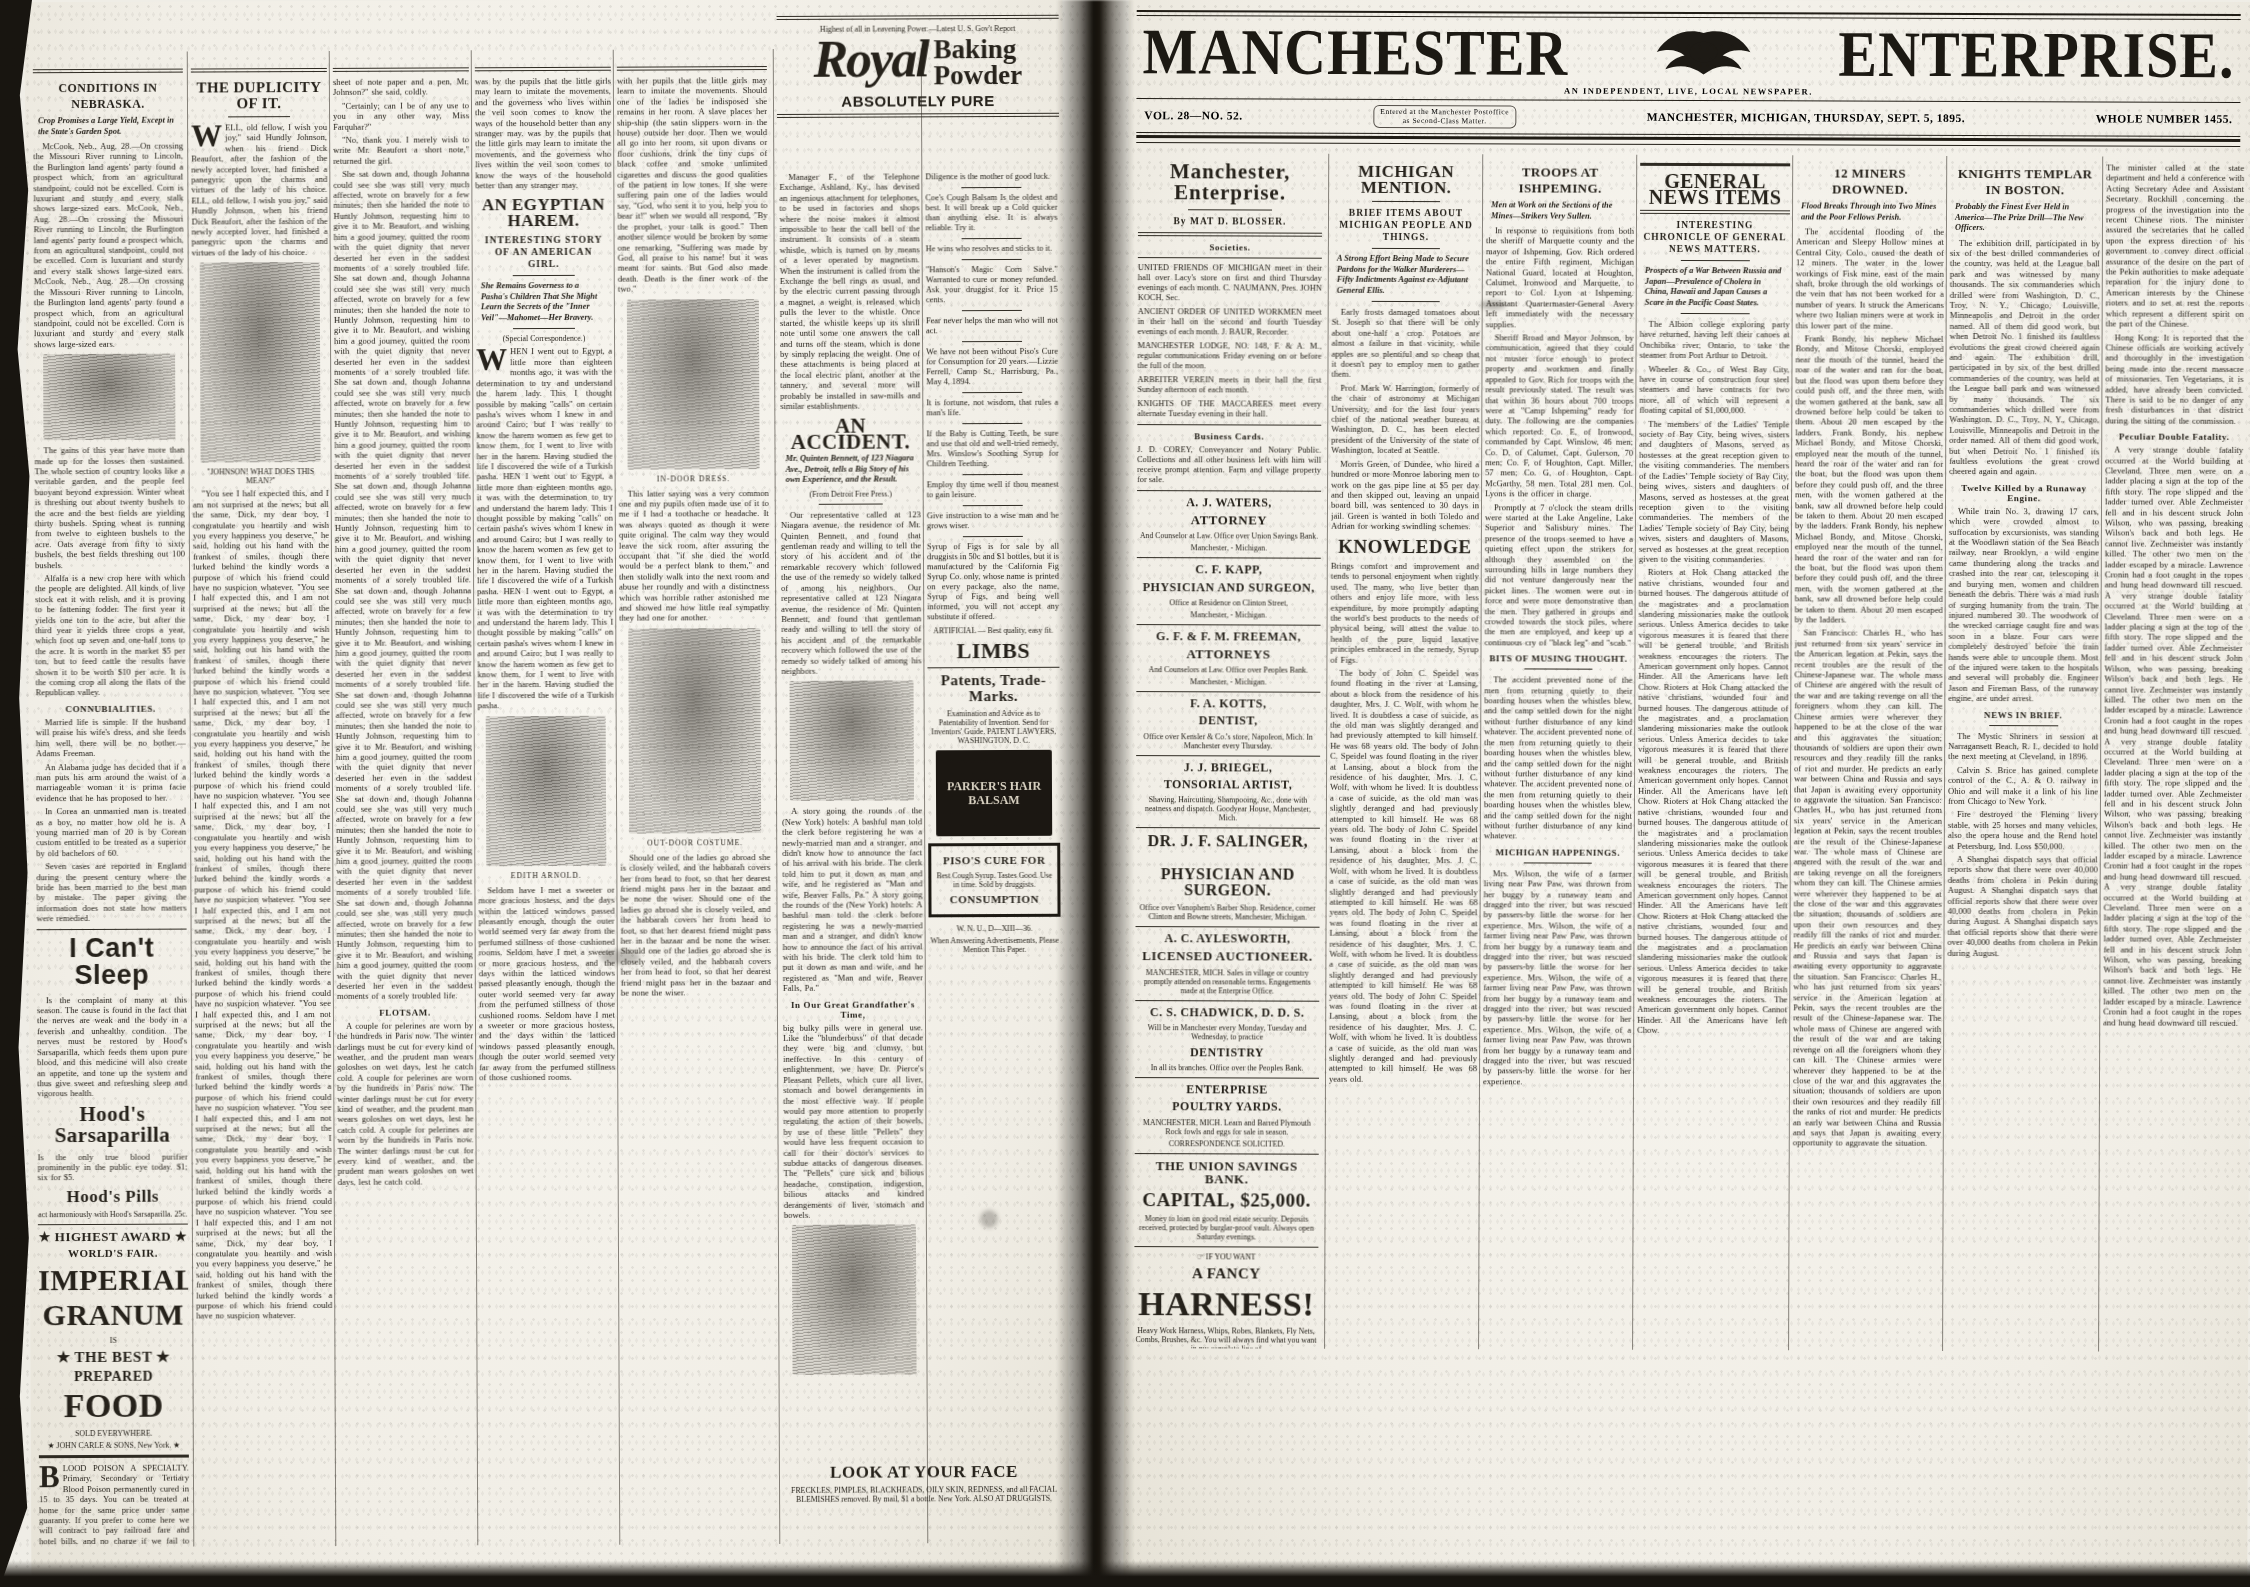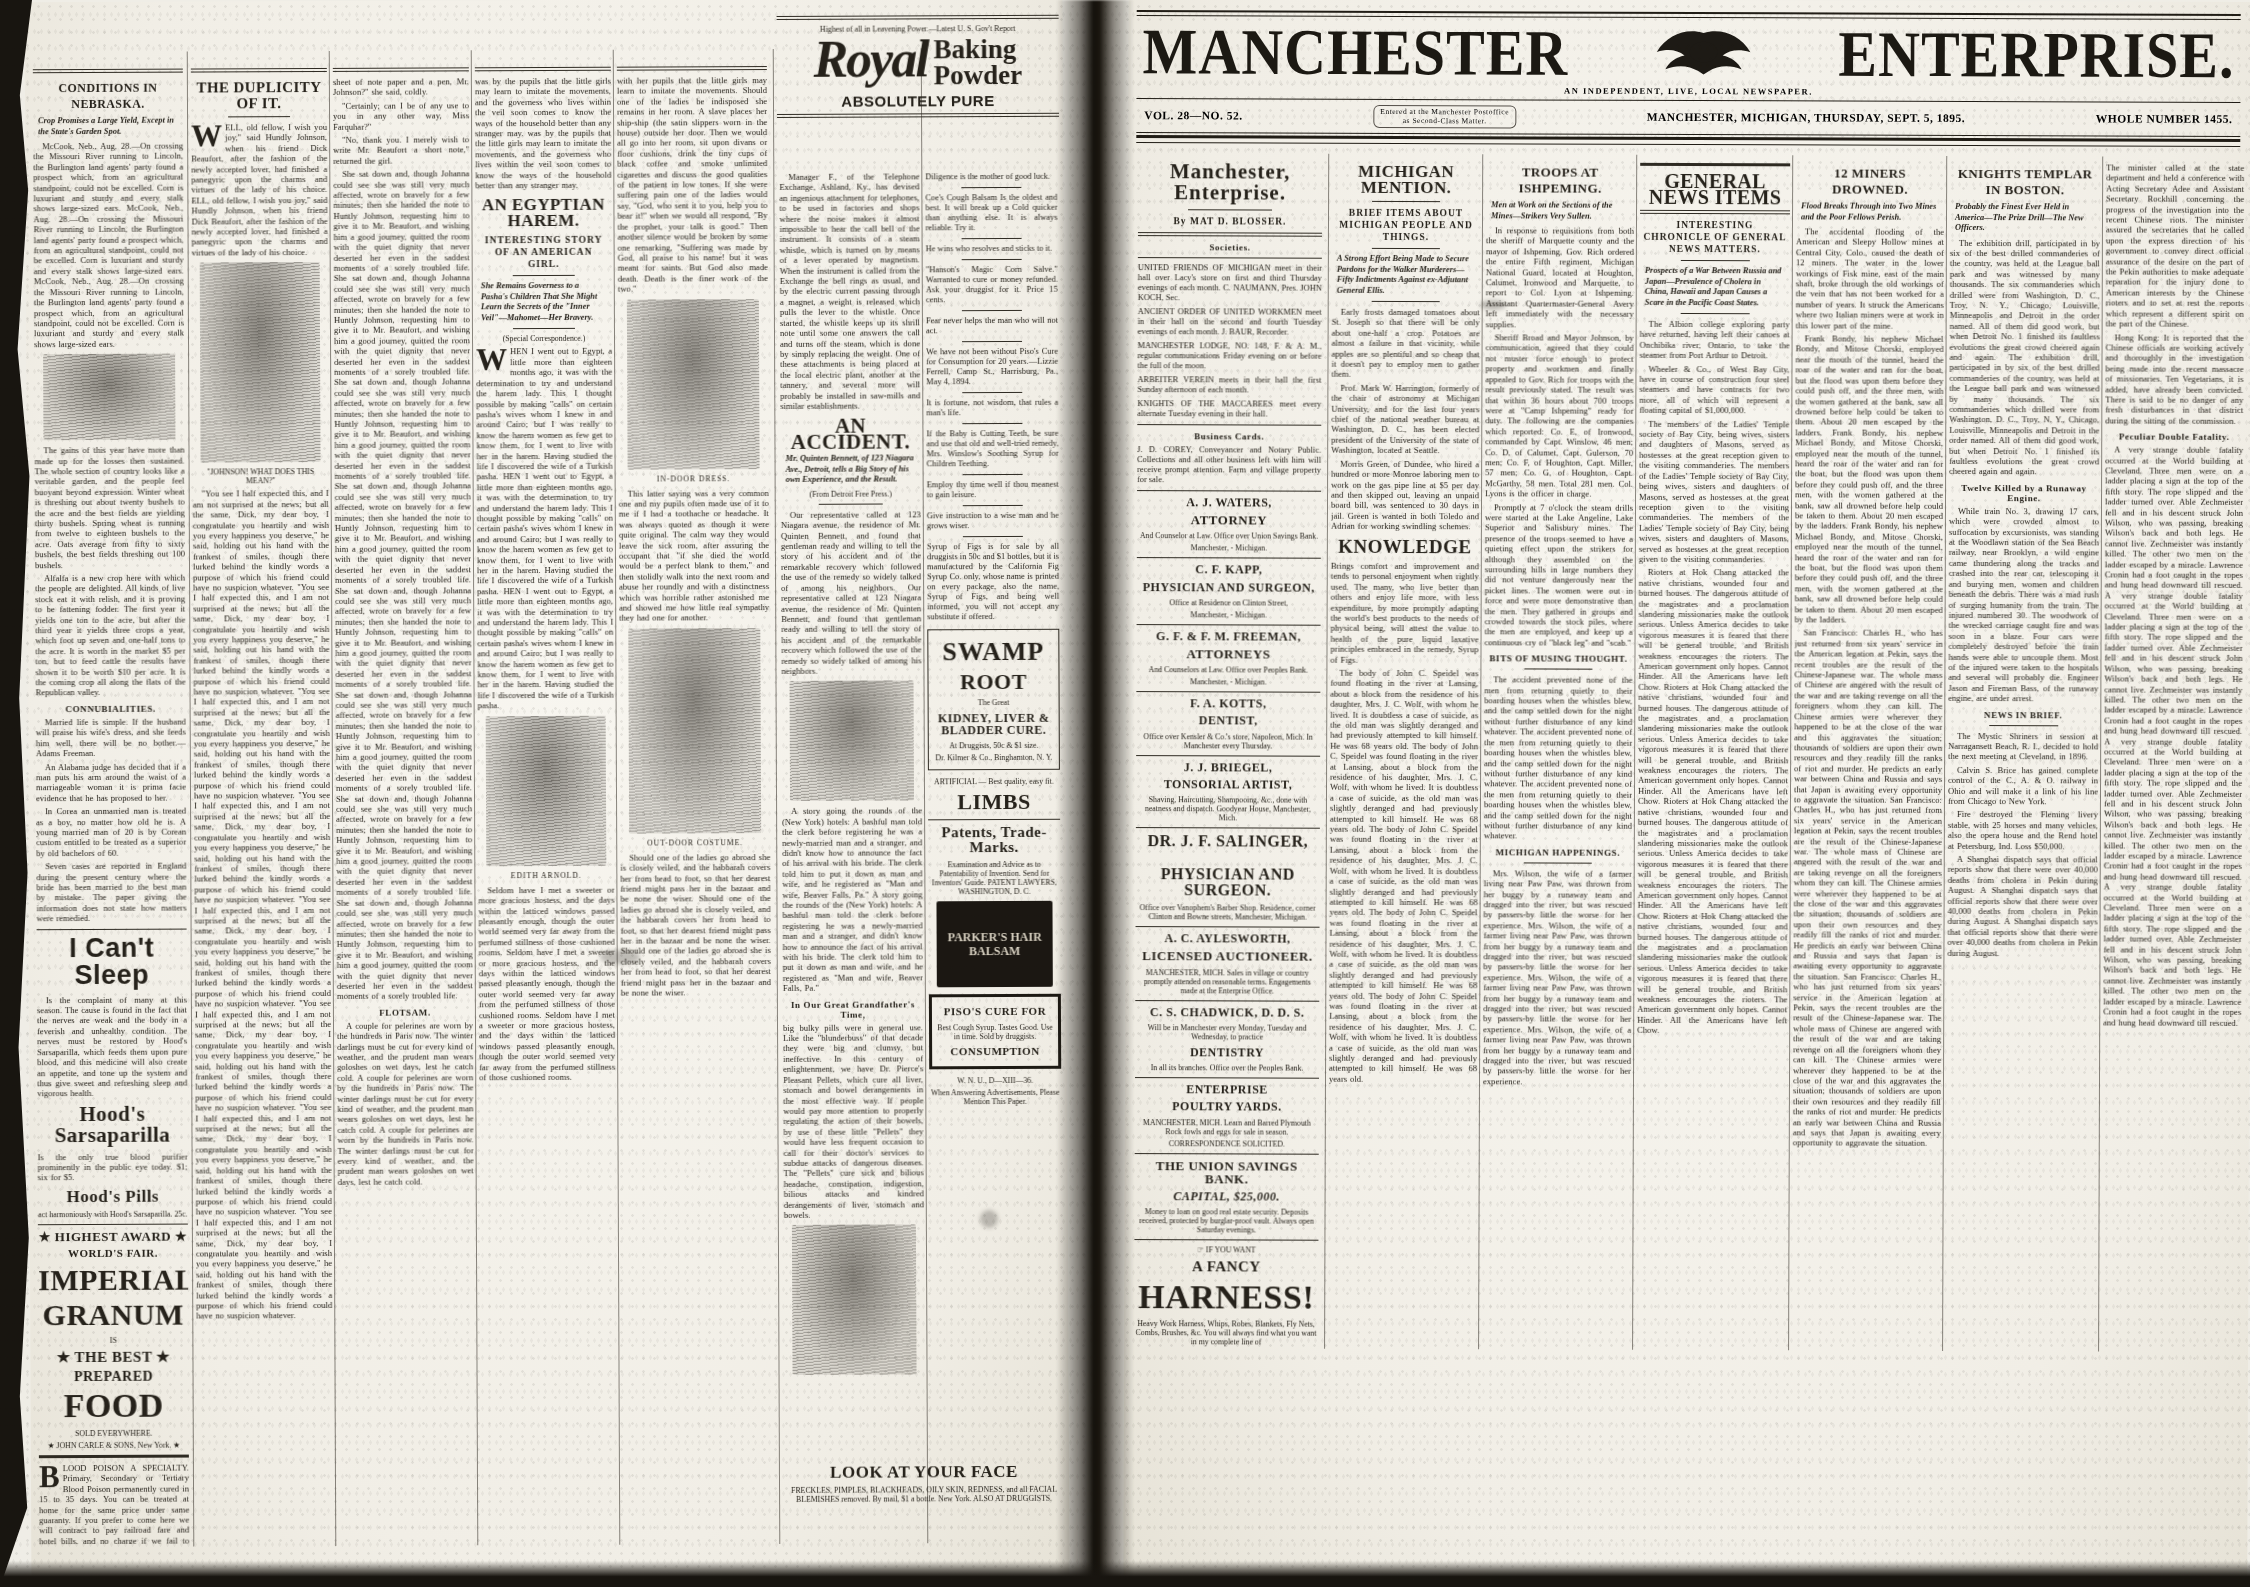--- a/index.html
+++ b/index.html
@@ -183,28 +183,20 @@
         <div class="rule"></div>
         <div class="quip">It is fortune, not wisdom, that rules a man's life.</div>
         <div class="rule"></div>
         <div class="quip">If the Baby is Cutting Teeth, be sure and use that old and well-tried remedy, Mrs. Winslow's Soothing Syrup for Children Teething.</div>
         <div class="rule"></div>
         <div class="quip">Employ thy time well if thou meanest to gain leisure.</div>
         <div class="rule"></div>
         <div class="quip">Give instruction to a wise man and he grows wiser.</div>
         <div class="rule"></div>
         <div class="quip">Syrup of Figs is for sale by all druggists in 50c and $1 bottles, but it is manufactured by the California Fig Syrup Co. only, whose name is printed on every package, also the name, Syrup of Figs, and being well informed, you will not accept any substitute if offered.</div>
-        <div class="box">
-          <div class="disp scr" style="font-size: 26px;">SWAMP</div>
-          <div class="disp" style="font-size: 22px;">ROOT</div>
-          <div class="sm">The Great</div>
-          <div class="disp" style="font-size: 12px;">KIDNEY, LIVER &amp; BLADDER CURE.</div>
-          <div class="sm">At Druggists, 50c &amp; $1 size.</div>
-          <div class="sm">Dr. Kilmer &amp; Co., Binghamton, N. Y.</div>
-        </div>
         <div class="sm">ARTIFICIAL — Best quality, easy fit.</div>
         <div class="disp" style="font-size: 22px;">LIMBS</div>
         <div class="rule full"></div>
         <div class="disp" style="font-size: 15px;">Patents, Trade-Marks.</div>
         <div class="sm">Examination and Advice as to Patentability of Invention. Send for Inventors' Guide. PATENT LAWYERS, WASHINGTON, D. C.</div>
         <div class="imgbox dark" style="height: 86px;">PARKER'S HAIR BALSAM</div>
         <div class="box thick">
           <div class="disp" style="font-size: 11px;">PISO'S CURE FOR</div>
           <div class="sm">Best Cough Syrup. Tastes Good. Use in time. Sold by druggists.</div>
           <div class="disp" style="font-size: 11px;">CONSUMPTION</div>
@@ -310,21 +302,21 @@
         <div class="sm">Will be in Manchester every Monday, Tuesday and Wednesday, to practice</div>
         <div class="disp" style="font-size: 12px;">DENTISTRY</div>
         <div class="sm">In all its branches. Office over the Peoples Bank.</div>
         <div class="rule full"></div>
         <div class="disp" style="font-size: 12px;">ENTERPRISE</div>
         <div class="disp" style="font-size: 12px;">POULTRY YARDS.</div>
         <div class="sm">MANCHESTER, MICH. Learn and Barred Plymouth Rock fowls and eggs for sale in season.</div>
         <div class="sm">CORRESPONDENCE SOLICITED.</div>
         <div class="rule full"></div>
         <div class="disp" style="font-size: 13px;">THE UNION SAVINGS BANK.</div>
-        <div class="disp" style="font-size: 12px; font-style: italic;">CAPITAL, $25,000.</div>
+        <div class="disp" style="font-size: 19px;">CAPITAL, $25,000.</div>
         <div class="sm">Money to loan on good real estate security. Deposits received, protected by burglar-proof vault. Always open Saturday evenings.</div>
         <div class="rule full"></div>
         <div class="sm">☞ IF YOU WANT</div>
         <div class="disp" style="font-size: 15px;">A FANCY</div>
         <div class="disp" style="font-size: 34px;">HARNESS!</div>
         <div class="sm">Heavy Work Harness, Whips, Robes, Blankets, Fly Nets, Combs, Brushes, &amp;c. You will always find what you want in my complete line of</div>
         <div class="disp" style="font-size: 21px;">HORSE GOODS!</div>
         <div class="sm">Repair work done promptly and reasonably. Come and see me.</div>
       </div>
       <div class="col" style="left: 204px; top: 158px; width: 148px; height: 1192px;">

